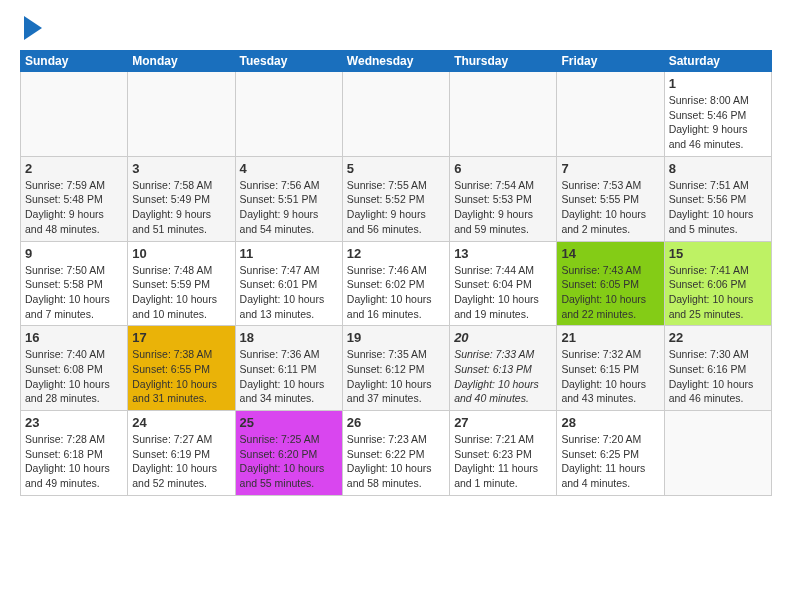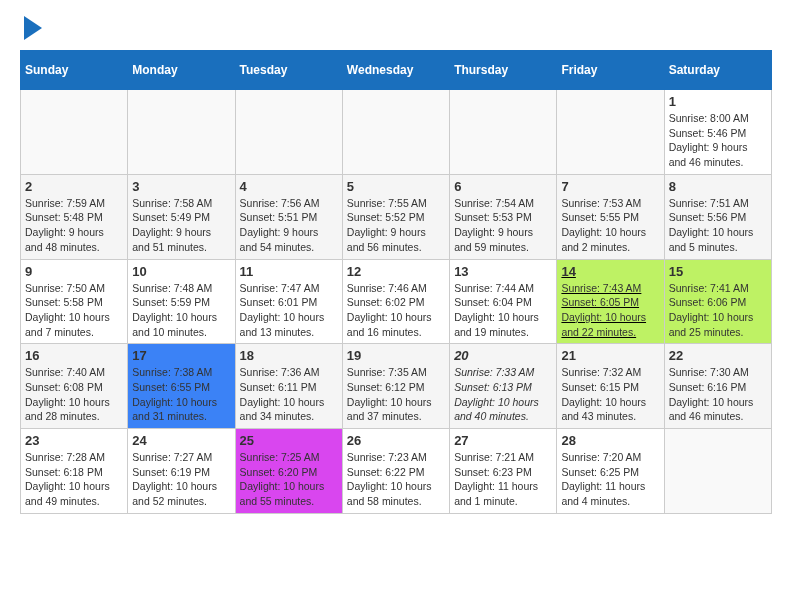--- a/index.html
+++ b/index.html
@@ -48,21 +48,21 @@
       color: #555;
     }
     .calendar {
       width: 100%;
       border-collapse: collapse;
       font-size: 11px;
     }
     .calendar th {
       background: #1a6fbd;
       color: #fff;
-      padding: 12px 4px;
+      padding: 3px 4px;
       text-align: left;
       font-size: 12px;
       border: 1px solid #1a6fbd;
     }
     .calendar td {
       vertical-align: top;
       padding: 4px;
       border: 1px solid #ccc;
       width: calc(100% / 7);
       min-height: 80px;
@@ -200,41 +200,41 @@
           <div class="day-info">Sunrise: 7:46 AM
 Sunset: 6:02 PM
 Daylight: 10 hours and 16 minutes.</div>
         </td>
         <td style="background: rgb(255, 255, 255);">
           <span class="day-number">13</span>
           <div class="day-info">Sunrise: 7:44 AM
 Sunset: 6:04 PM
 Daylight: 10 hours and 19 minutes.</div>
         </td>
-        <td style="background: #bef264; text-decoration: underline;">
+        <td style="background: #84cc16;">
           <span class="day-number">14</span>
           <div class="day-info">Sunrise: 7:43 AM
 Sunset: 6:05 PM
 Daylight: 10 hours and 22 minutes.</div>
         </td>
         <td style="background: #bef264;">
           <span class="day-number">15</span>
           <div class="day-info">Sunrise: 7:41 AM
 Sunset: 6:06 PM
 Daylight: 10 hours and 25 minutes.</div>
         </td>
       </tr>
       <tr>
         <td style="background: rgb(245, 245, 245);">
           <span class="day-number">16</span>
           <div class="day-info">Sunrise: 7:40 AM
 Sunset: 6:08 PM
 Daylight: 10 hours and 28 minutes.</div>
         </td>
-        <td style="background: #3b82f6;">
+        <td style="background: #eab308;">
           <span class="day-number">17</span>
           <div class="day-info">Sunrise: 7:38 AM
 Sunset: 6:55 PM
 Daylight: 10 hours and 31 minutes.</div>
         </td>
         <td style="background: rgb(245, 245, 245);">
           <span class="day-number">18</span>
           <div class="day-info">Sunrise: 7:36 AM
 Sunset: 6:11 PM
 Daylight: 10 hours and 34 minutes.</div>

